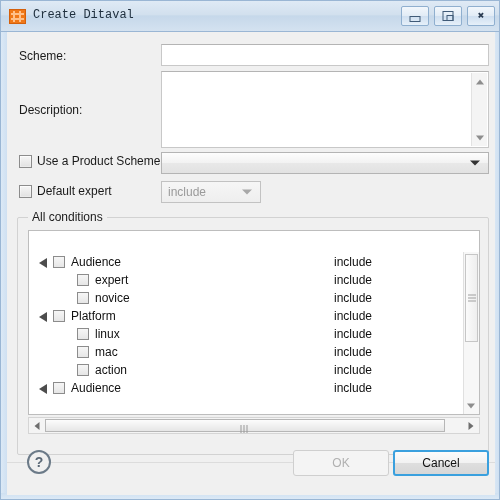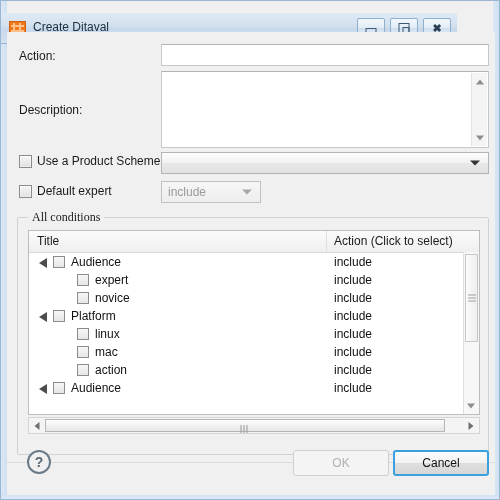--- a/index.html
+++ b/index.html
@@ -35,26 +35,27 @@
   .frame-bottom {
     position: absolute;
     left: 0; right: 0; bottom: 0;
     height: 6px;
     background: linear-gradient(to bottom,#cfe0f1,#dce9f6);
   }
 
   
   .titlebar {
     position: absolute;
-    left: 0; top: 12px;
-    width: 456px;
+    left: 0; top: 0;
+    width: 500px;
     height: 31px;
     background: linear-gradient(to bottom,#dfeaf5 0%,#d2e0ee 45%,#c6d8ea 50%,#d4e2f0 100%);
     border-bottom: 1px solid #9ab6d4;
     box-sizing: border-box;
+    font-family: Liberation Mono, monospace;
   }
   .title-icon {
     position: absolute;
     left: 8px; top: 8px;
     width: 17px; height: 15px;
     background: #f07818;
     border: 1px solid #d4600c;
     box-sizing: border-box;
     overflow: hidden;
   }
@@ -205,21 +206,20 @@
     border: 1px solid #d2d2d2;
     border-radius: 2px;
   }
   .group-title {
     position: absolute;
     top: -8px; left: 10px;
     background: #f0f0f0;
     padding: 0 4px;
     font-size: 12px;
     color: #1a1a1a;
-    font-family: Liberation Serif, serif;
   }
 
   
   .table {
     position: absolute;
     box-sizing: border-box;
     background: #ffffff;
     border: 1px solid #bdbdbd;
     overflow: hidden;
   }
@@ -400,21 +400,21 @@
         <span class="g gl-max"></span>
       </div>
       <div class="winbtn">
         <span class="g gl-close">✖</span>
       </div>
     </div>
   </div>
 
   <div class="content">
 
-    <div class="lbl" style="left:12px; top:17px;">Action:</div>
+    <div class="lbl" style="left:12px; top:17px;">Scheme:</div>
     <input class="txtfield" type="text" style="left: 154px; top: 12px; width: 328px; height: 22px; padding: 0px 4px; font-family: &quot;Liberation Sans&quot;, sans-serif; font-size: 12px;" value="" placeholder="">
 
     <div class="lbl" style="left:12px; top:71px;">Description:</div>
     <div class="txtarea" style="left:154px; top:39px; width:328px; height:77px;">
       <div class="vscroll">
         <div class="arr up">
             <span class="tri up"></span>
           </div>
         <div class="arr dn">
             <span class="tri dn"></span>
@@ -437,25 +437,20 @@
     <div class="lbl" style="left:30px; top:152px;">Default expert</div>
     <div class="combo disabled" style="left:154px; top:149px; width:100px; height:22px;">
       <span class="ctext">include</span>
       <span class="carrow"></span>
     </div>
 
     <div class="group" style="left:10px; top:185px; width:472px; height:238px;">
       <div class="group-title">All conditions</div>
 
       <div class="table" style="left:10px; top:12px; width:452px; height:185px;">
-        <div class="thead">
-          <div class="th c1">Title</div>
-          <div class="th c2">Action (Click to select)</div>
-          <div class="th-sep" style="left:297px;"></div>
-        </div>
 
         <div class="rows" id="rows-host">
             <div class="row" style="top: 0px;">
               <span class="expander"></span>
               <span class="rowcb" style="left: 24px;"></span>
               <span class="rowlabel" style="left: 42px;">Audience</span>
               <span class="rowaction">include</span>
             </div>
             <div class="row" style="top: 18px;">
               <span class="rowcb" style="left: 48px;"></span>

